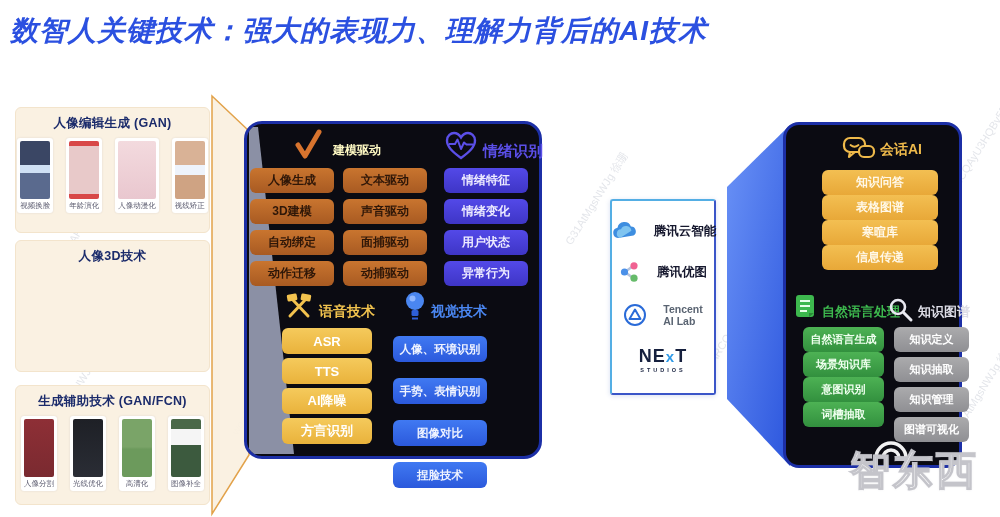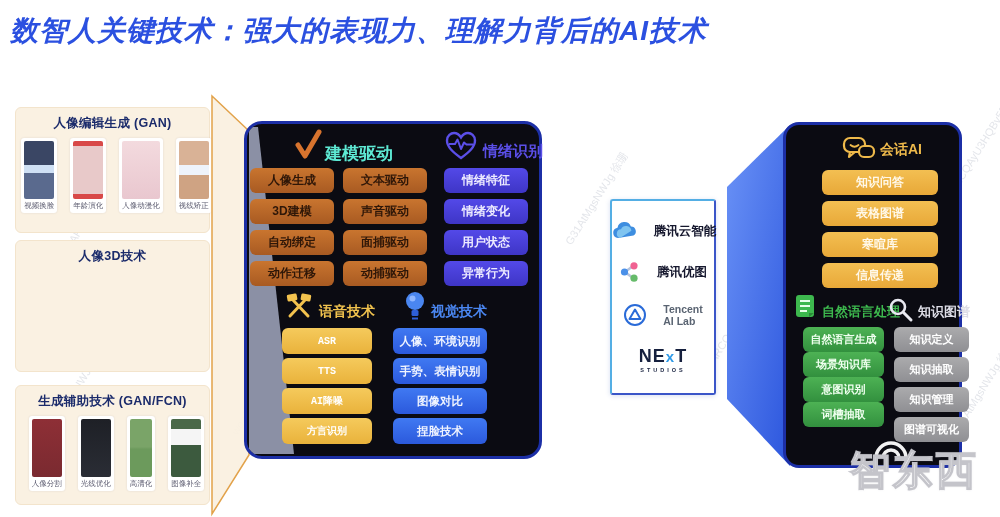--- a/index.html
+++ b/index.html
@@ -9,21 +9,21 @@
   .title{position:absolute;left:10px;top:12px;width:940px;font-size:28px;font-weight:800;
          font-style:italic;color:#2B50E0;letter-spacing:1px;white-space:nowrap;}
   
   .wm{position:absolute;font-size:11px;color:rgba(128,136,160,0.22);white-space:nowrap;
       transform:rotate(-58deg);transform-origin:0 0;pointer-events:none;}
   
   .lsec{position:absolute;left:15px;width:195px;background:#FAF1E2;border:1px solid #F3E4CC;
         border-radius:6px;box-sizing:border-box;}
   .lsec-title{text-align:center;padding-top:7px;font-size:12.5px;font-weight:bold;color:#1B2B6B;
               letter-spacing:0.3px;white-space:nowrap;}
-  .thumb-row{display:flex;justify-content:center;gap:13px;padding:6px 5px 7px 13px;}
+  .thumb-row{display:flex;justify-content:center;gap:13px;padding:6px 5px 7px 5px;}
   .thumb{width:42px;background:#fff;border-radius:3px;padding:3px 3px 2px 3px;display:flex;
          flex-direction:column;gap:2px;box-shadow:0 0 2px rgba(60,60,90,.15);}
   .ph{height:58px;border-radius:2px;}
   .lb{font-size:7.5px;color:#5A5A6E;text-align:center;line-height:10px;height:10px;
       overflow:hidden;white-space:nowrap;}
   .sec0 .thumb:nth-child(1) .ph{background:linear-gradient(180deg,#3a4664 0 42%,#cfe0f4 42% 56%,#5a6a8e 56% 100%);}
   .sec0 .thumb:nth-child(2) .ph{background:linear-gradient(180deg,#d84848 0 9%,#e8c9c9 9% 91%,#d84848 91% 100%);}
   .sec0 .thumb:nth-child(3) .ph{background:linear-gradient(180deg,#f3dade,#e9c7cf);}
   .sec0 .thumb:nth-child(4) .ph{background:linear-gradient(180deg,#d9b296 0 42%,#eef3fb 42% 58%,#cfa383 58% 100%);}
   .sec1 .thumb:nth-child(1) .ph{background:linear-gradient(180deg,#8d96c6 0 48%,#aab3d8 52% 100%);}
@@ -41,21 +41,21 @@
          box-sizing:border-box;}
   .bevel{position:absolute;inset:0;background:#9298AE;opacity:.95;
          clip-path:polygon(2px 3px,11px 3px,47px 330px,2px 330px);border-radius:15px;}
   .hdr-ic{position:absolute;}
   .hdr-txt{position:absolute;font-weight:bold;white-space:nowrap;}
   .vcol{position:absolute;display:grid;}
   .b{display:flex;align-items:center;justify-content:center;border-radius:6px;font-weight:bold;
      font-size:12px;white-space:nowrap;text-align:right;}
   .b-or{background:linear-gradient(180deg,#C9752F,#A85A22);color:#2F1708;}
   .b-pu{background:linear-gradient(180deg,#5349E8,#3E35C6);color:#EDEBFF;}
-  .b-ye{background:linear-gradient(180deg,#F5CA5C,#E9B23B);color:#FFFFFF;font-size:10px;font-family:Liberation Mono, monospace;}
+  .b-ye{background:linear-gradient(180deg,#F5CA5C,#E9B23B);color:#FFFFFF;font-size:13px;}
   .b-bl{background:linear-gradient(180deg,#4079F2,#2B59DC);color:#F0F4FF;font-size:11.5px;}
   .b-go{background:linear-gradient(180deg,#F3BF52,#E8A838);color:#FFF8E8;}
   .b-gr{background:linear-gradient(180deg,#4DB254,#32903E);color:#EFFFEF;font-size:11px;}
   .b-gy{background:linear-gradient(180deg,#ABABAD,#8F8F93);color:#FFFFFF;font-size:11px;}
   
   .pcard{position:absolute;left:610px;top:199px;width:106px;height:196px;background:#fff;
          border:2px solid;border-color:#54AEE4 #3A55C8 #3A55C8 #54AEE4;border-radius:3px;
          box-sizing:border-box;display:flex;flex-direction:column;align-items:center;
          justify-content:space-around;padding:10px 0;box-shadow:0 1px 5px rgba(40,80,180,.18);}
   .prow{display:flex;align-items:center;gap:16px;}
@@ -148,21 +148,21 @@
     <path d="M212 96 L249 131 L249 455 L212 514 Z" fill="rgba(250,240,223,0.92)" stroke="#E2A24A" stroke-width="1.5"></path>
     <polygon points="727,187 790,125 790,466 727,399" fill="url(#gBlue)"></polygon>
   </svg>
 
   <div class="panel" style="left:244px;top:121px;width:298px;height:338px">
     <div class="bevel"></div>
 
     <svg class="hdr-ic" style="left:46px;top:4px" width="30" height="32">
       <path d="M5 17 L12 28 L26 4" stroke="#D8742E" stroke-width="5" fill="none" stroke-linecap="round" stroke-linejoin="round"></path>
     </svg>
-    <div class="hdr-txt" style="left:78px;top:18px;font-size:17px;color:#5eead4">建模驱动</div>
+    <div class="hdr-txt" style="left:86px;top:18px;font-size:12px;color:#fef9c3">建模驱动</div>
 
     <svg class="hdr-ic" style="left:196px;top:6px" width="36" height="32">
       <path d="M18 28 C10 22 4 17 4 10.5 C4 5.5 8 3 11 3 C14 3 16.5 5 18 7.5 C19.5 5 22 3 25 3 C28 3 32 5.5 32 10.5 C32 17 26 22 18 28 Z" stroke="#5B4FE8" stroke-width="2.4" fill="none"></path>
       <polyline points="6,14 12,14 14.5,9.5 18,19 21,12.5 23.5,14.5 30,14.5" stroke="#5B4FE8" stroke-width="2" fill="none" stroke-linejoin="round"></polyline>
     </svg>
     <div class="hdr-txt" style="left:236px;top:18px;font-size:15px;color:#5B4FE8">情绪识别</div>
 
     <div class="vcol" style="left:3px;top:44px;width:84px;grid-auto-rows:25px;row-gap:6px">
       <div class="b b-or">人像生成</div>
       <div class="b b-or">3D建模</div>
@@ -200,21 +200,21 @@
     </svg>
     <div class="hdr-txt" style="left:184px;top:179px;font-size:14px;color:#4A86F0">视觉技术</div>
 
     <div class="vcol" style="left:35px;top:204px;width:90px;grid-auto-rows:26px;row-gap:4px">
       <div class="b b-ye">ASR</div>
       <div class="b b-ye">TTS</div>
       <div class="b b-ye">AI降噪</div>
       <div class="b b-ye">方言识别</div>
     </div>
 
-    <div class="vcol" style="left:146px;top:204px;width:94px;grid-auto-rows:26px;row-gap:4px">
+    <div class="vcol" style="left:146px;top:212px;width:94px;grid-auto-rows:26px;row-gap:16px">
       <div class="b b-bl">人像、环境识别</div>
       <div class="b b-bl">手势、表情识别</div>
       <div class="b b-bl">图像对比</div>
       <div class="b b-bl">捏脸技术</div>
     </div>
   </div>
 
   <div class="pcard">
     <div class="prow">
       <svg width="28" height="20">
@@ -252,21 +252,21 @@
   <div class="panel" style="left:783px;top:122px;width:179px;height:346px;border-radius:16px">
 
     <svg class="hdr-ic" style="left:56px;top:10px" width="34" height="28">
       <rect x="2" y="3" width="21" height="14" rx="6" stroke="#EFBA4B" stroke-width="2.2" fill="none"></rect>
       <path d="M8 17 L7 22 L13 17" fill="none" stroke="#EFBA4B" stroke-width="2.2" stroke-linejoin="round"></path>
       <path d="M8.5 10 q4 3.5 8 0" stroke="#EFBA4B" stroke-width="1.8" fill="none" stroke-linecap="round"></path>
       <rect x="17" y="11" width="15" height="11" rx="5" stroke="#EFBA4B" stroke-width="2.2" fill="#0A0A10"></rect>
     </svg>
     <div class="hdr-txt" style="left:94px;top:16px;font-size:14px;color:#EFBA4B">会话AI</div>
 
-    <div class="vcol" style="left:36px;top:45px;width:116px;grid-auto-rows:25px;row-gap:6px">
+    <div class="vcol" style="left:36px;top:45px;width:116px;grid-auto-rows:25px;">
       <div class="b b-go">知识问答</div>
       <div class="b b-go">表格图谱</div>
       <div class="b b-go">寒暄库</div>
       <div class="b b-go">信息传递</div>
     </div>
 
     <svg class="hdr-ic" style="left:9px;top:169px" width="22" height="26">
       <rect x="1" y="1" width="18" height="22" rx="3" fill="#3DB84E"></rect>
       <line x1="5" y1="7" x2="15" y2="7" stroke="#E6FFE9" stroke-width="2"></line>
       <line x1="5" y1="12" x2="15" y2="12" stroke="#E6FFE9" stroke-width="2"></line>

